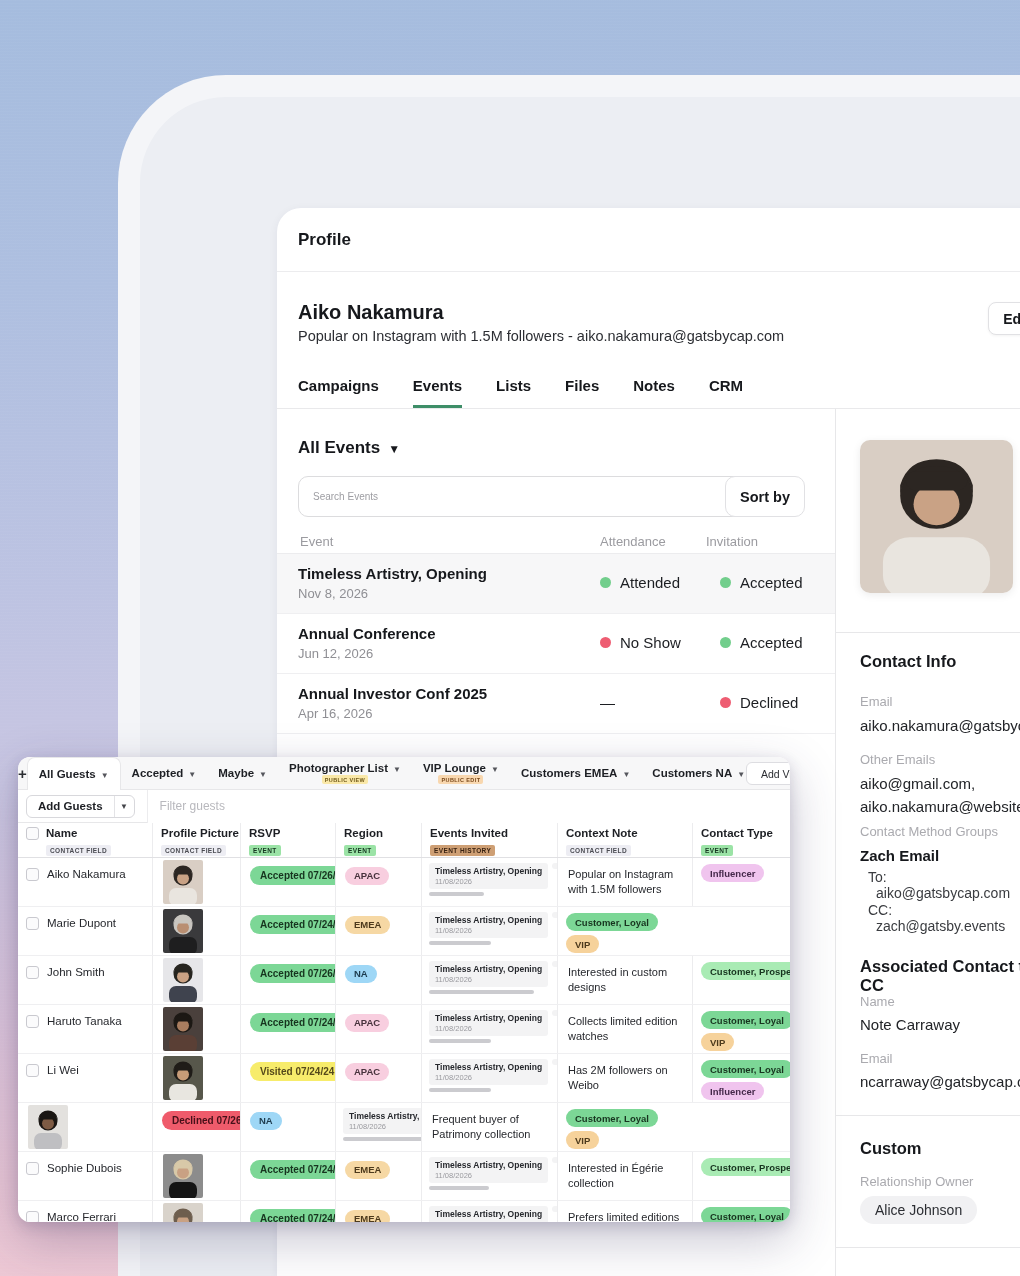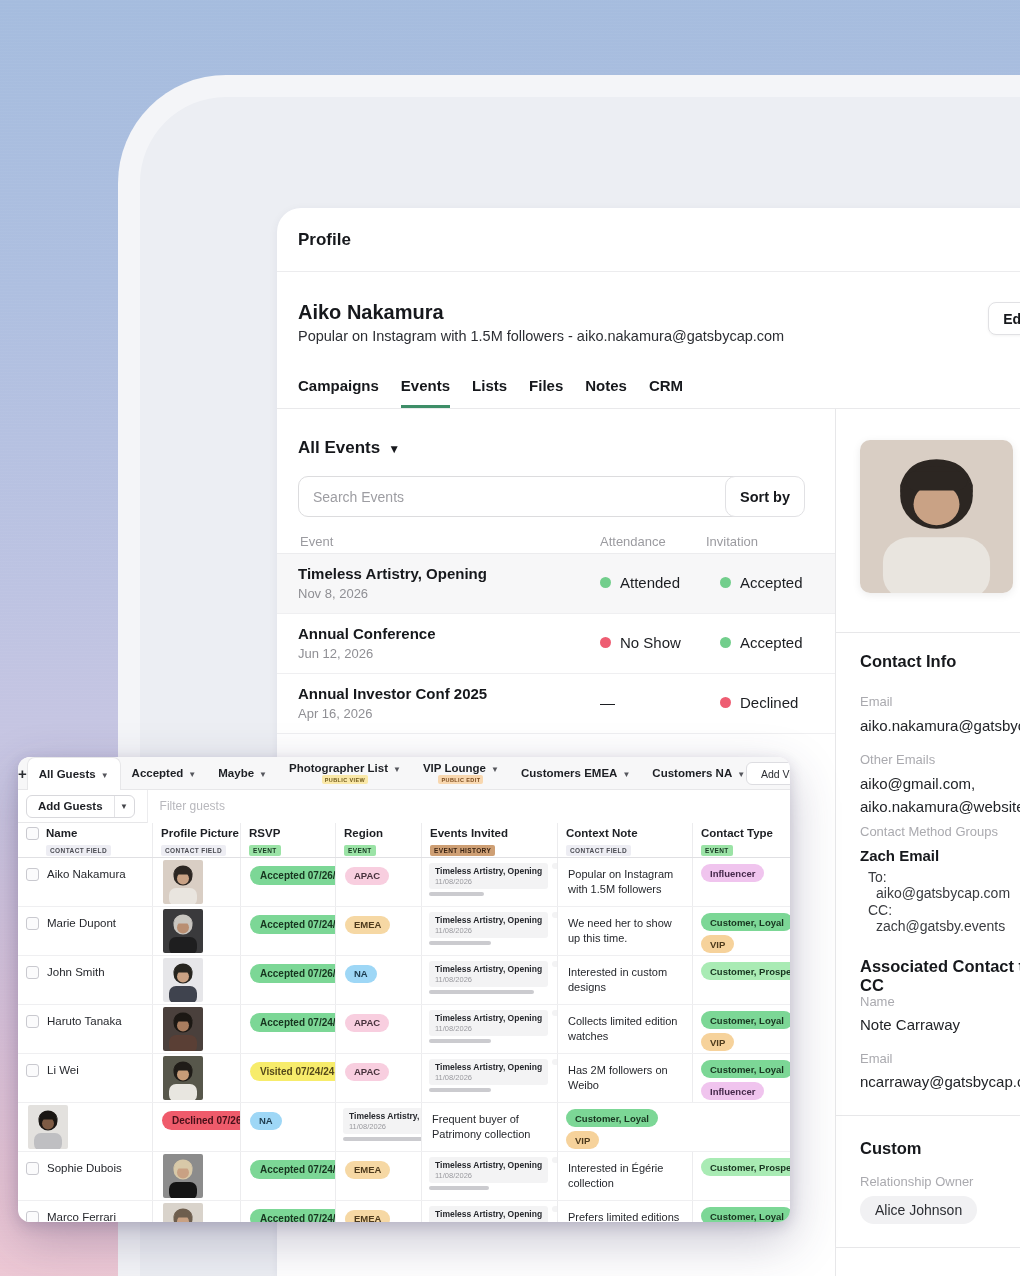--- a/index.html
+++ b/index.html
@@ -18,30 +18,30 @@
   .main-card { position:absolute; left:242px; top:208px; width:778px; height:1068px;
     background:#ffffff; border-radius:24px 0 0 0; overflow:hidden; box-shadow:0 2px 10px rgba(40,40,70,.06);margin-left:35px; }
   .p-title { position:absolute; left:21px; top:22px; font-size:17px; font-weight:700; color:#16181c; }
   .head-div { position:absolute; left:0; top:63px; width:100%; height:1px; background:#ececee; }
   .p-name { position:absolute; left:21px; top:93px; font-size:20px; font-weight:700; color:#16181c; }
   .p-sub { position:absolute; left:21px; top:120px; font-size:14.5px; color:#2c2e33; }
   .edit-btn { position:absolute; left:711px; top:94px; width:57px; height:33px; background:#fff;
     border:1px solid #e1e1e4; border-radius:8px; font-size:14px; font-weight:700; color:#16181c; cursor:pointer;
     box-shadow:0 1px 3px rgba(0,0,0,.05); }
 
-  .tabs { position:absolute; left:21px; top:169px; display:flex; gap:22px; }
+  .tabs { position:absolute; left:21px; top:169px; display:flex; gap:34px; }
   .tab { position:relative; font-size:15px; font-weight:700; color:#16181c; padding-bottom:14px; cursor:pointer; }
   .tab.active:after { content:""; position:absolute; left:0; right:0; bottom:0; height:3px; background:var(--accent_green); }
   .tabs-div { position:absolute; left:0; top:200px; width:100%; height:1px; background:#e9e9eb; }
 
   
   .all-events { position:absolute; left:21px; top:230px; font-size:17px; font-weight:700; color:#16181c; cursor:pointer; }
   .all-events .caret { font-size:12px; margin-left:8px; color:#16181c; }
   .search-input { position:absolute; left:21px; top:268px; width:455px; height:41px; border:1px solid #dcdcde;
-    border-radius:10px; padding:0 14px; font-size:14px; color:#333; background:#fff; }
+    border-radius:10px; padding:0 14px; font-size:10px; color:#333; background:#fff; }
   .search-input::placeholder { color:#9d9da2; }
   .sort-btn { position:absolute; left:448px; top:268px; width:80px; height:41px; background:#fff;
     border:1px solid #e1e1e4; border-radius:10px; font-size:14.5px; font-weight:700; color:#16181c; cursor:pointer; }
   .et-head { position:absolute; left:0; top:326px; width:558px; height:20px; font-size:13px; color:#9b9ba0; }
   .et-head span { position:absolute; top:0; }
   .et-col1 { left:23px; } .et-col2 { left:323px; } .et-col3 { left:429px; }
   .et-head-div { position:absolute; left:0; top:345px; width:558px; height:1px; background:#ececee; }
   .et-rows { position:absolute; left:0; top:346px; width:558px; }
   .et-row { position:relative; width:558px; height:60px; border-bottom:1px solid #efeff1; }
   .et-row.hl { background:#f7f7f8; }
@@ -333,21 +333,20 @@
     <rect x="6" y="28" width="28" height="18" rx="7" fill="#1e1e1f"></rect>
     <circle cx="20" cy="16" r="9.5" fill="#c9c6c0"></circle>
     <circle cx="20" cy="18.5" r="6" fill="#b98f72"></circle>
     <path d="M10.5 16 q1 -8.5 9.5 -8.5 q8.5 0 9.5 8.5 l0 -3 q-2 -7.5 -9.5 -7.5 q-7.5 0 -9.5 7.5 z" fill="#c9c6c0"></path>
     <rect x="12" y="9" width="16" height="5.5" rx="2.5" fill="#c9c6c0"></rect>
   </svg>
         </div>
         <div class="g-cell c-rsvp"><span class="pill c-green">Accepted 07/24/24</span></div>
         <div class="g-cell c-region"><span class="pill c-tan">EMEA</span></div>
         <div class="g-cell c-events"><span class="evt-chip"><span class="t">Timeless Artistry, Opening</span><span class="d">11/08/2026</span></span><span class="evt-chip"></span><div class="gbar" style="width: 62px;"></div></div>
-        <div class="g-cell c-note">We need her to show up this time.</div>
         <div class="g-cell c-types">
           <span class="pill c-green">Customer, Loyal</span>
           <span class="pill c-vip">VIP</span>
         </div>
       </div>
       <div class="grow g-grid">
         <div class="g-cell c-name">
           <div class="cb"></div>
           <span class="nm">John Smith</span>
         </div>

